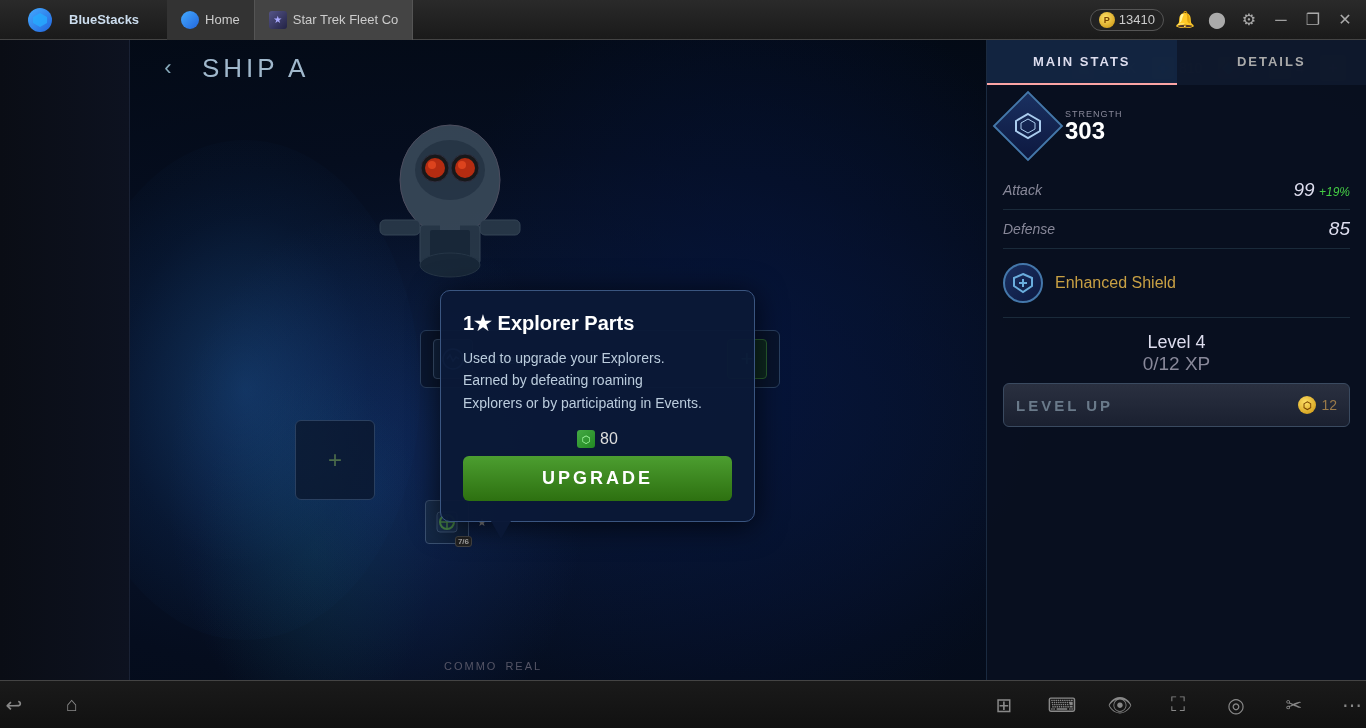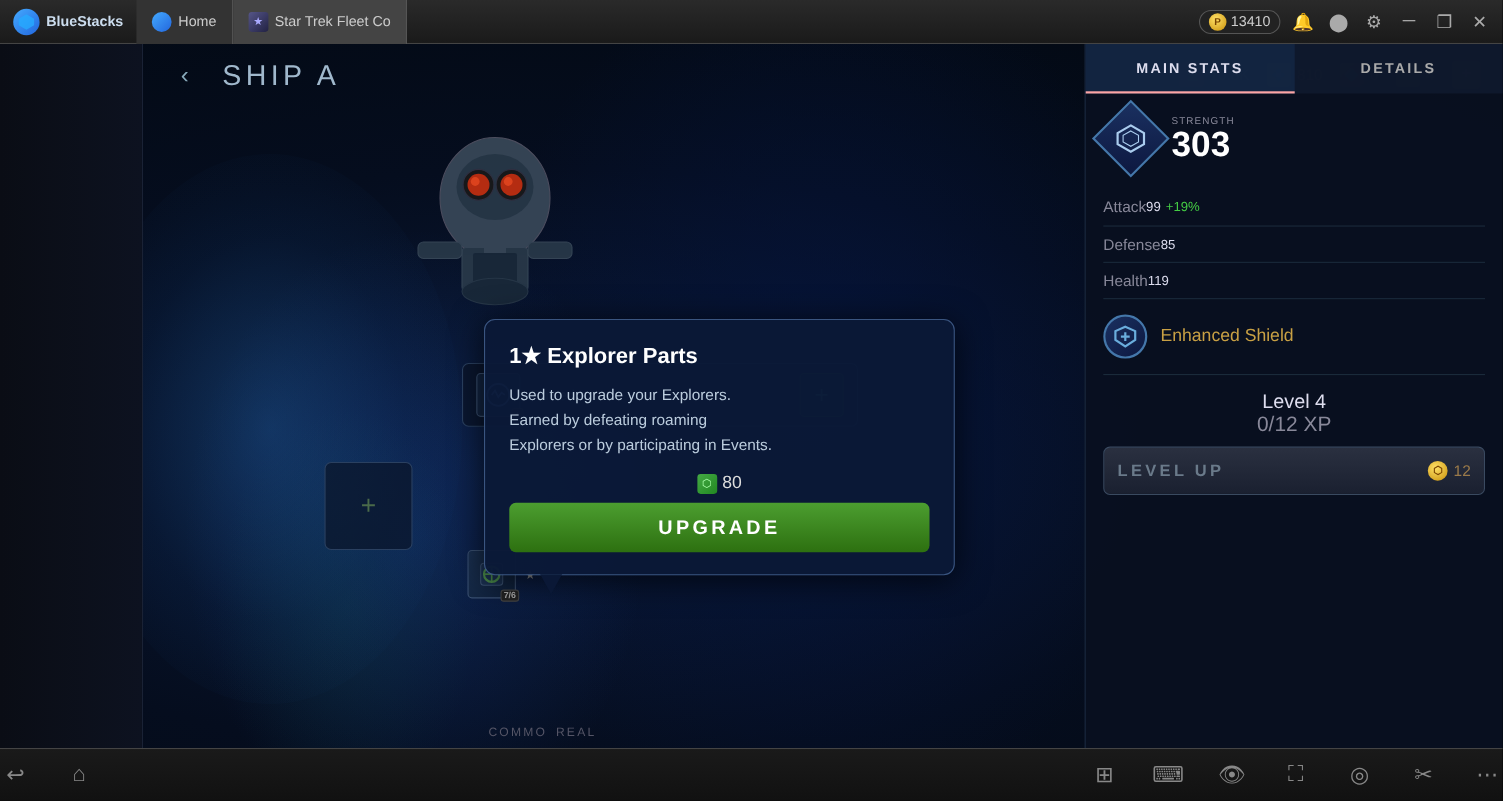--- a/index.html
+++ b/index.html
@@ -19,22 +19,22 @@
       display: flex;
       align-items: center;
       position: absolute;
       top: 0; left: 0;
       z-index: 100;
       border-bottom: 1px solid #444;
     }
     .taskbar-logo {
       display: flex;
       align-items: center;
-      padding: 0 12px;
-      gap: 6px;
+      padding: 0 28px;
+      gap: 17px;
     }
     .taskbar-logo-icon {
       width: 24px; height: 24px;
       background: linear-gradient(135deg, #4af, #26d);
       border-radius: 50%;
       display: flex; align-items: center; justify-content: center;
     }
     .taskbar-logo-text {
       color: #cde;
       font-size: 13px;
@@ -300,21 +300,21 @@
       align-items: center;
       justify-content: center;
       gap: 4px;
     }
 
     
     .tooltip-popup {
       position: absolute;
       top: 250px;
       left: 310px;
-      width: 428px;
+      width: 315px;
       background: rgba(10, 25, 55, 0.97);
       border: 1px solid #3a5580;
       border-radius: 10px;
       padding: 20px 22px;
       z-index: 50;
       box-shadow: 0 4px 30px rgba(0,0,0,0.7);
     }
     .tooltip-arrow {
       position: absolute;
       bottom: -18px;
@@ -418,42 +418,44 @@
       border: 2px solid #4477aa;
       transform: rotate(45deg);
       display: flex; align-items: center; justify-content: center;
     }
     .strength-diamond-inner {
       transform: rotate(-45deg);
       display: flex; flex-direction: column; align-items: center;
     }
     .strength-num {
       color: #fff;
-      font-size: 32px;
+      font-size: 24px;
       font-weight: bold;
       line-height: 1;
     }
     .strength-label {
       color: #889;
       font-size: 9px;
       letter-spacing: 1px;
     }
     .stat-row {
       display: flex;
+      justify-content: space-between;
       align-items: center;
       padding: 8px 0;
       border-bottom: 1px solid #1a2a3a;
+      font-style: italic;
     }
     .stat-name {
       color: #889;
       font-size: 14px;
     }
     .stat-val {
       color: #dde;
-      font-size: 12px;
+      font-size: 19px;
     }
     .stat-bonus {
       color: #4c4;
       font-size: 12px;
     }
     
     .ability-row {
       display: flex;
       align-items: center;
       gap: 12px;
@@ -702,24 +704,20 @@
     <div class="stat-row">
       <span class="stat-name">Attack</span>
       <div>
         <span class="stat-val">99</span>
         <span class="stat-bonus">+19%</span>
       </div>
     </div>
     <div class="stat-row">
       <span class="stat-name">Defense</span>
       <span class="stat-val">85</span>
-    </div>
-    <div class="stat-row">
-      <span class="stat-name">Health</span>
-      <span class="stat-val">119</span>
     </div>
 
     <div class="ability-row">
       <div class="ability-icon">
         <svg width="22" height="22" viewBox="0 0 22 22">
           <polygon points="11,2 20,6 20,14 11,20 2,14 2,6" fill="none" stroke="#6aaddd" stroke-width="2"></polygon>
           <line x1="11" y1="7" x2="11" y2="15" stroke="#6aaddd" stroke-width="2"></line>
           <line x1="7" y1="11" x2="15" y2="11" stroke="#6aaddd" stroke-width="2"></line>
         </svg>
       </div>

